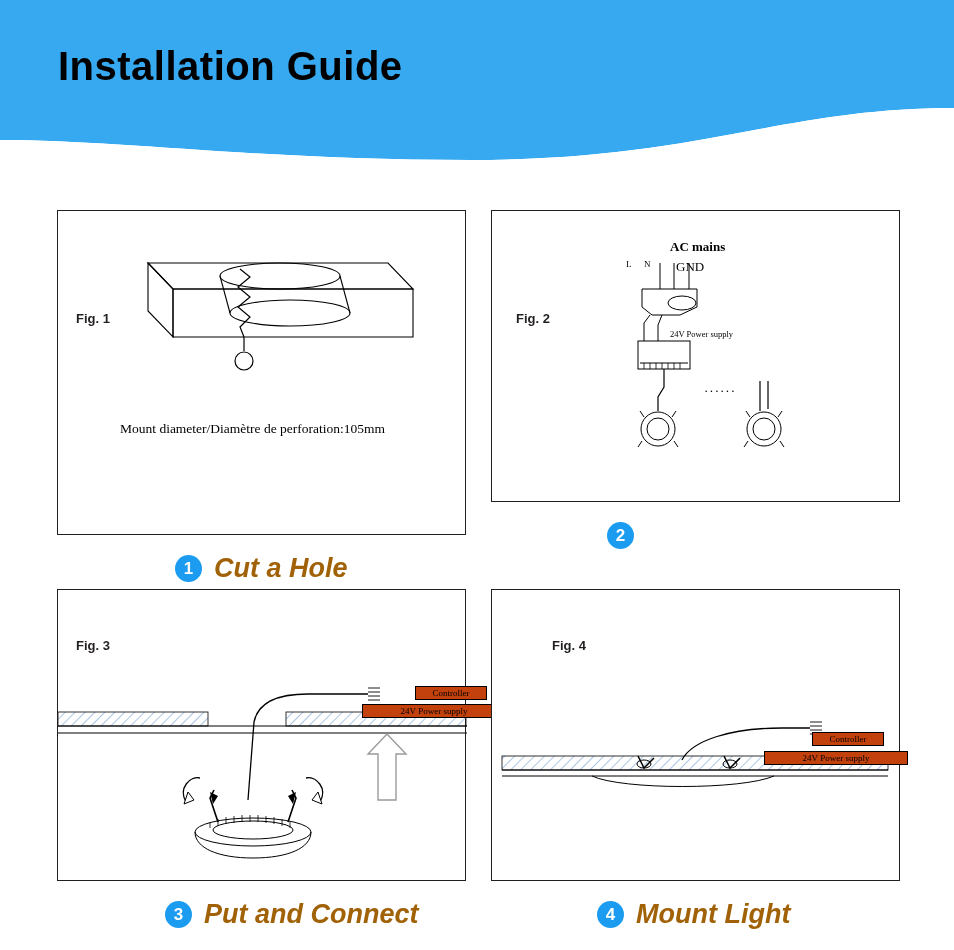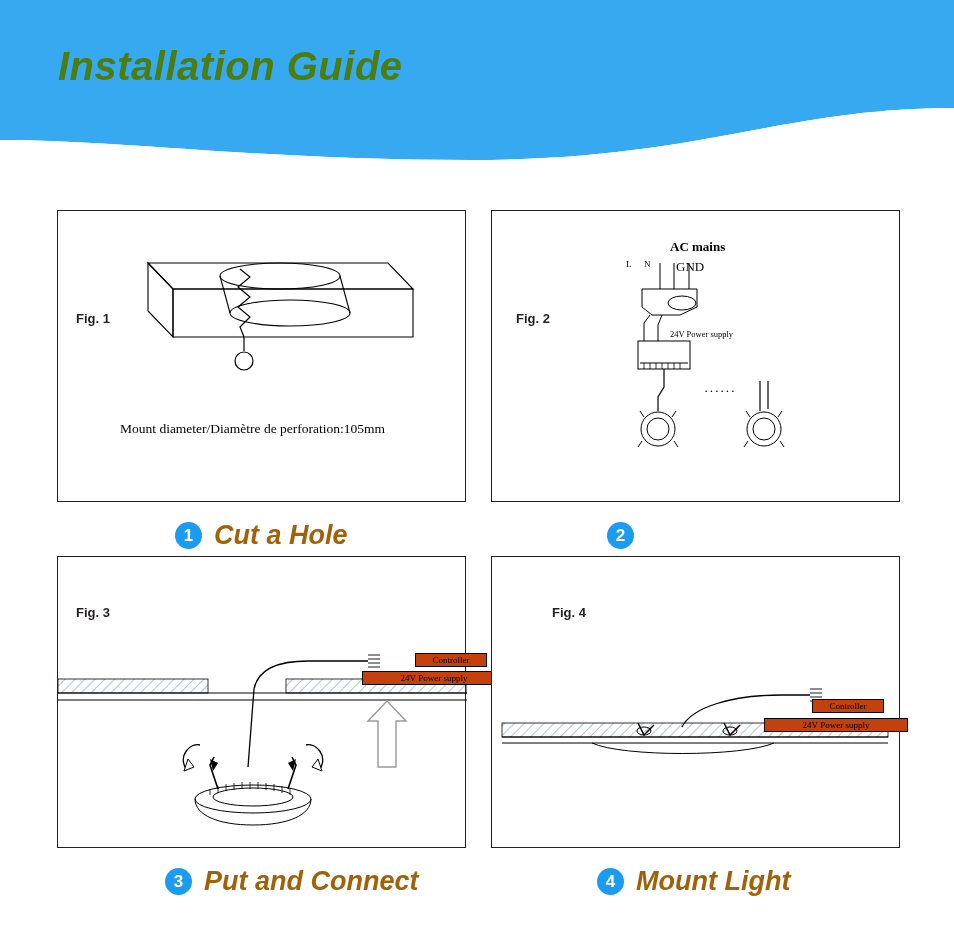--- a/index.html
+++ b/index.html
@@ -21,23 +21,22 @@
     left: 0; top: 0;
     width: 954px;
     height: 165px;
   }
   .header svg { display: block; }
   .header-title {
     position: absolute;
     left: 58px;
     top: 44px;
     font-size: 40px;
-    font-style: italic;
     font-weight: bold;
-    color: #4d7c0f;
+    color: #000000;
     letter-spacing: 0.5px;
     font-family: "Liberation Sans", sans-serif;
   }
 
   
   .grid {
     position: absolute;
     left: 0;
     top: 210px;
     width: 954px;
@@ -49,21 +48,21 @@
   .cell {
     width: 477px;
     box-sizing: border-box;
   }
   .panel {
     border: 1px solid #231f20;
     background: #fff;
     position: relative;
     box-sizing: border-box;
   }
-  .cell-1 .panel { margin-left: 57px; width: 409px; height: 292px; }
+  .cell-1 .panel { margin-left: 57px; width: 409px; height: 325px; }
   .cell-2 .panel { margin-left: 14px; width: 409px; height: 292px; }
   .cell-3 .panel { margin-left: 57px; width: 409px; height: 292px; }
   .cell-4 .panel { margin-left: 14px; width: 409px; height: 292px; }
 
   .fig-label {
     position: absolute;
     font-size: 13px;
     font-weight: bold;
     color: #231f20;
     font-family: "Liberation Sans", sans-serif;

